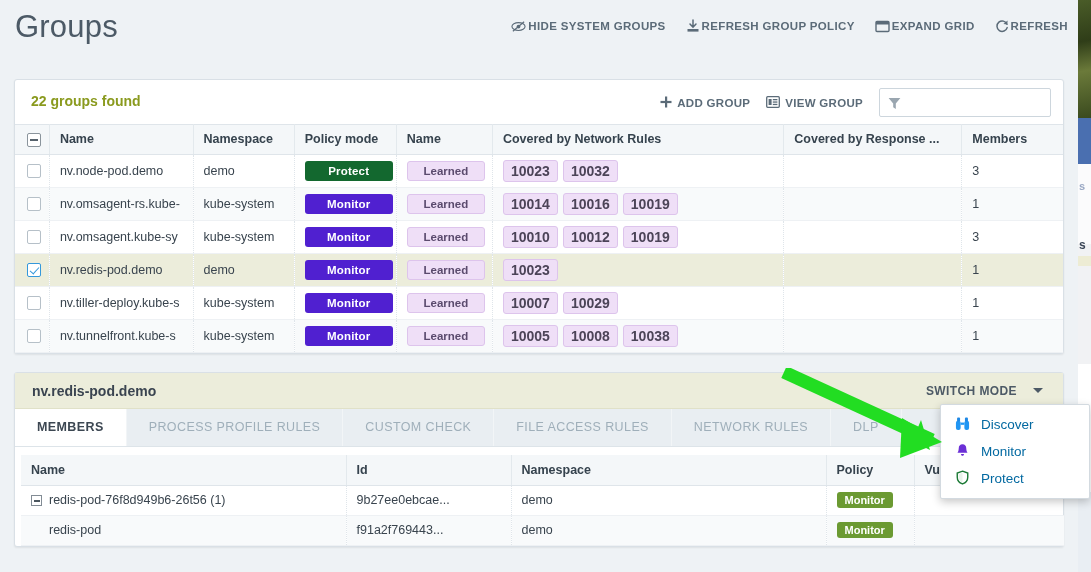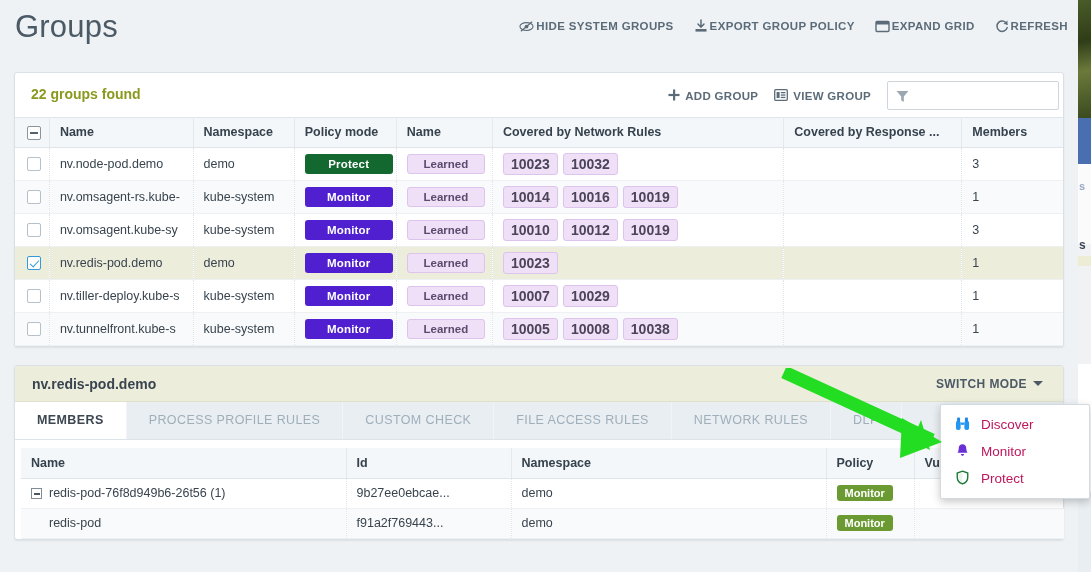--- a/index.html
+++ b/index.html
@@ -45,31 +45,31 @@
     color:#5b6b78; cursor:pointer; white-space:nowrap;
   }
   .hdr-btn svg { display:block; }
 
   
   .card {
     background:#fff;
     border:1px solid #d9e0e6;
     border-radius:3px;
     box-shadow:0 1px 2px rgba(0,0,0,.07);
-    margin:4px 14px;
+    margin:11px 14px;
   }
 
   
   .grid-toolbar { height:44px; position:relative; }
   .found-count {
     position:absolute; left:16px; top:13px;
     font-size:14px; font-weight:bold; color:#8a9a1e;
   }
   .toolbar-right {
-    position:absolute; right:4px; top:8px;
+    position:absolute; right:12px; top:8px;
     display:flex; align-items:center; gap:16px;
   }
   .tb-btn {
     display:flex; align-items:center; gap:5px;
     font-size:11.5px; font-weight:bold; letter-spacing:.3px;
     color:#5b6b78; cursor:pointer; white-space:nowrap;
   }
   .filter-wrap {
     position:relative; width:172px; height:29px;
     border:1px solid #cdd6dd; border-radius:2px; background:#fff;
@@ -155,21 +155,21 @@
     border-bottom:1px solid #e0e1c8;
   }
   .detail-title {
     position:absolute; left:17px; top:10px;
     font-size:14px; font-weight:bold; color:#3a4450;
   }
   .switch-mode {
     position:absolute; right:20px; top:11px;
     font-size:12px; font-weight:bold; letter-spacing:.4px;
     color:#4d5a66; cursor:pointer;
-    display:flex; align-items:center; gap:6px;
+    display:flex; align-items:center; gap:16px;
   }
   .caret-down { width:0;height:0;border-left:5px solid transparent;border-right:5px solid transparent;border-top:5px solid #4d5a66; }
 
   
   .tabs { display:flex; height:38px; background:#e9eef2; border-bottom:1px solid #dde4e9; }
   .tab {
     display:flex; align-items:center; justify-content:center;
     font-size:12.5px; letter-spacing:.4px; color:#9fafba;
     padding:0 22px; cursor:pointer; border-right:1px solid #f2f5f7;
     white-space:nowrap;
@@ -200,21 +200,21 @@
 
   
   .dropdown {
     position:absolute; left:940px; top:404px; width:150px;
     background:#fff; border:1px solid #d3dae0; border-radius:2px;
     box-shadow:0 3px 9px rgba(0,0,0,.22);
     padding:6px 0; z-index:40;
   }
   .dd-item {
     display:flex; align-items:center; gap:11px;
-    height:27px; padding:0 14px; font-size:13.5px; color:#be185d; cursor:pointer;
+    height:27px; padding:0 14px; font-size:13.5px; color:#0369a1; cursor:pointer;
   }
 
   
   #arrow { position:absolute; left:780px; top:368px; z-index:60; pointer-events:none; }
 </style>
 </head>
 <body>
 
 <div id="bg-sliver">
   <div class="s-img"></div>
@@ -246,21 +246,21 @@
         <span>HIDE SYSTEM GROUPS</span>
       </div>
 
       <div class="hdr-btn">
         <span>
           <svg width="14" height="14" viewBox="0 0 14 14">
               <path d="M7 1 L7 7.5 M4 5 L7 8.2 L10 5" fill="none" stroke="#5b6b78" stroke-width="1.5" stroke-linecap="round"></path>
               <rect x="1.5" y="10" width="11" height="2.6" fill="#5b6b78"></rect>
             </svg>
         </span>
-        <span>EXPORT GROUP POLICY</span>
+        <span>REFRESH GROUP POLICY</span>
       </div>
 
       <div class="hdr-btn">
         <span>
           <svg width="15" height="13" viewBox="0 0 15 13">
               <rect x="1" y="1.5" width="13" height="10" rx="1" fill="none" stroke="#5b6b78" stroke-width="1.4"></rect>
               <rect x="1" y="1.5" width="13" height="3" fill="#5b6b78"></rect>
             </svg>
         </span>
         <span>EXPAND GRID</span>

